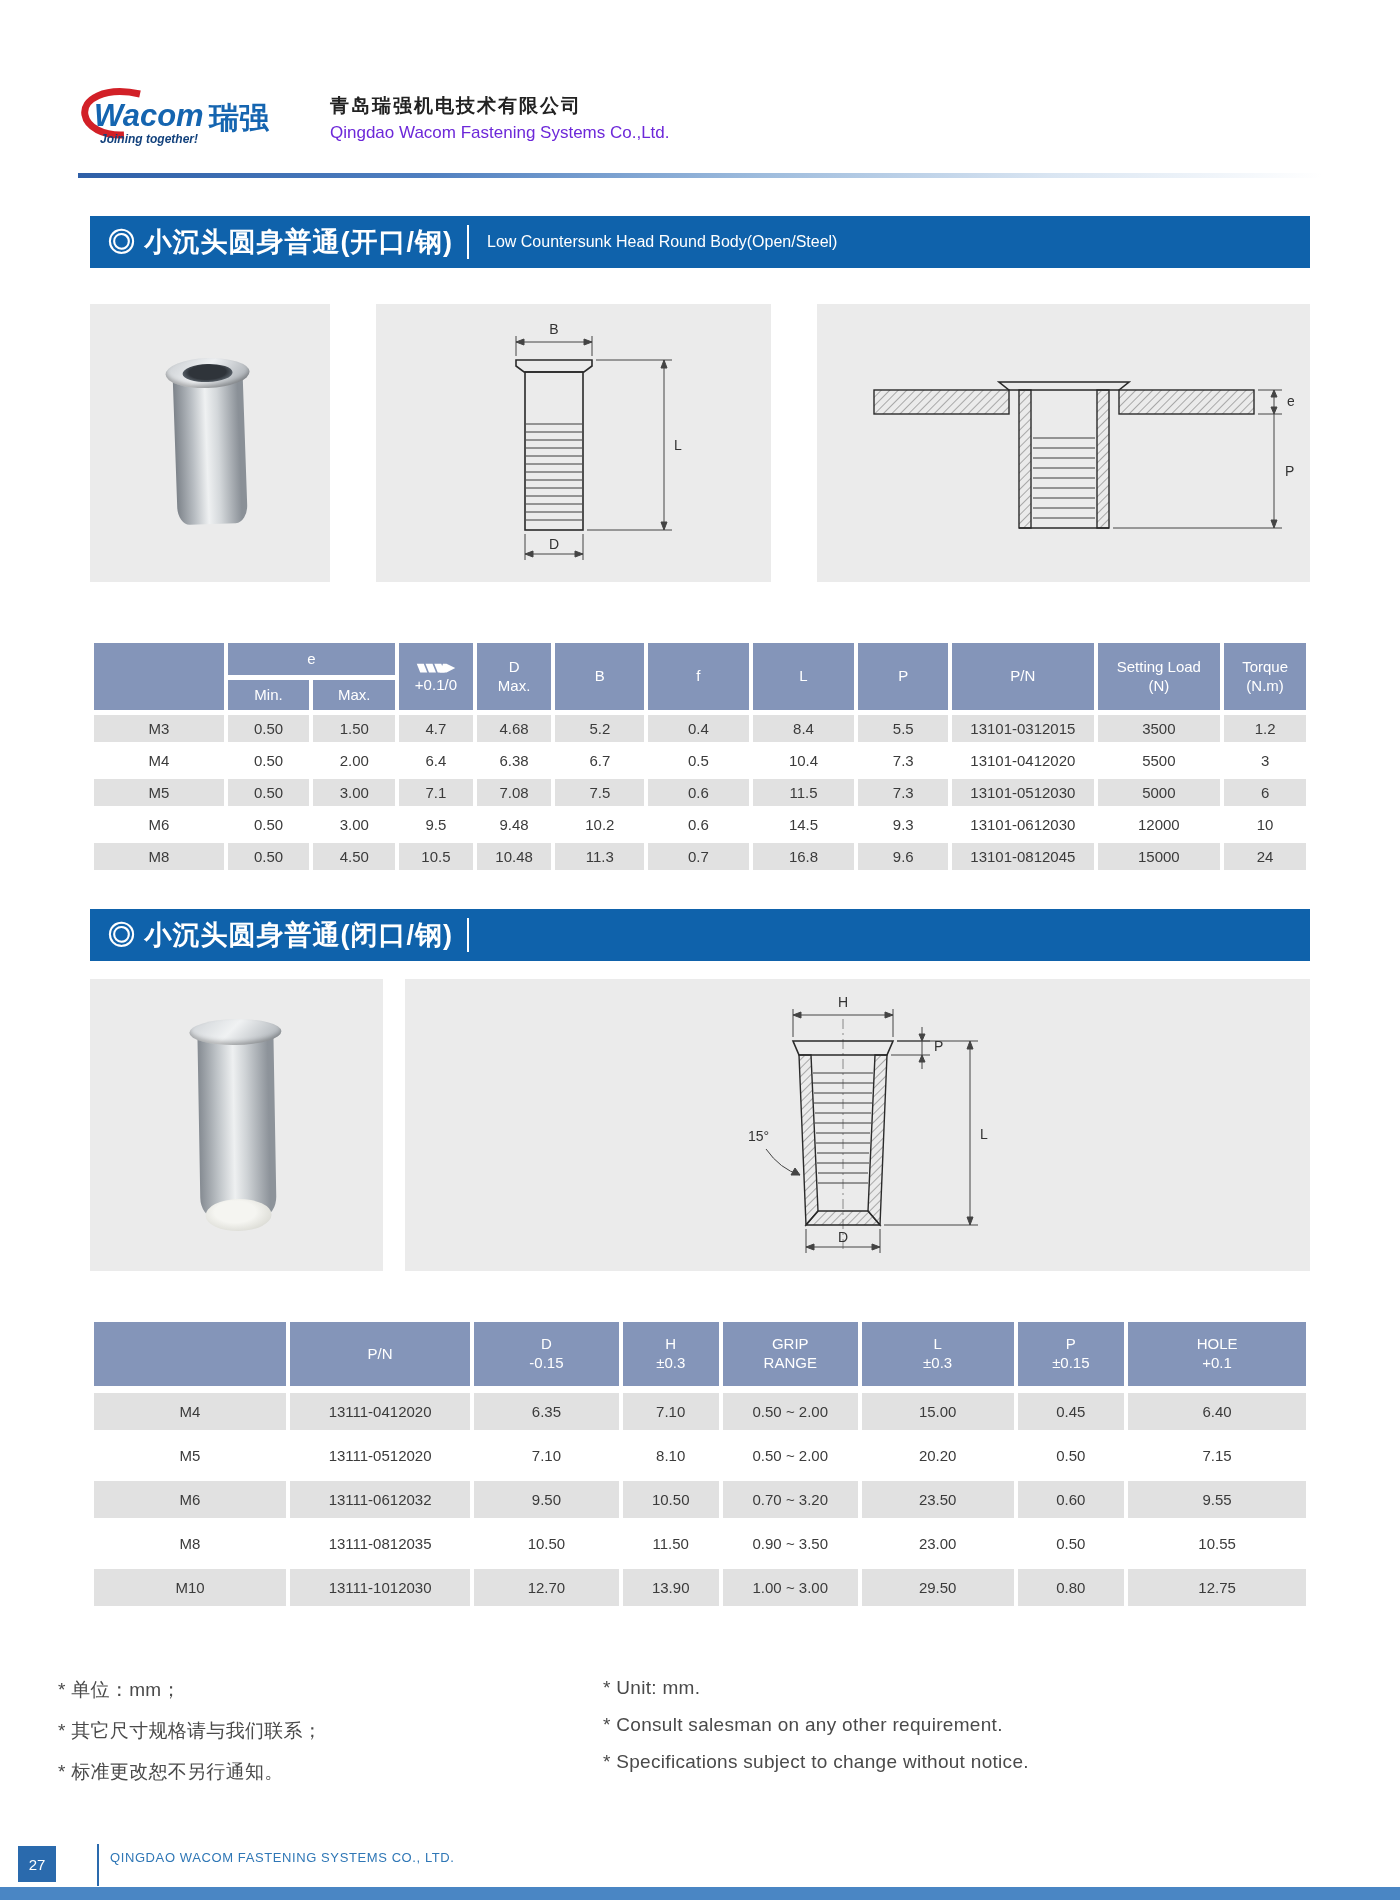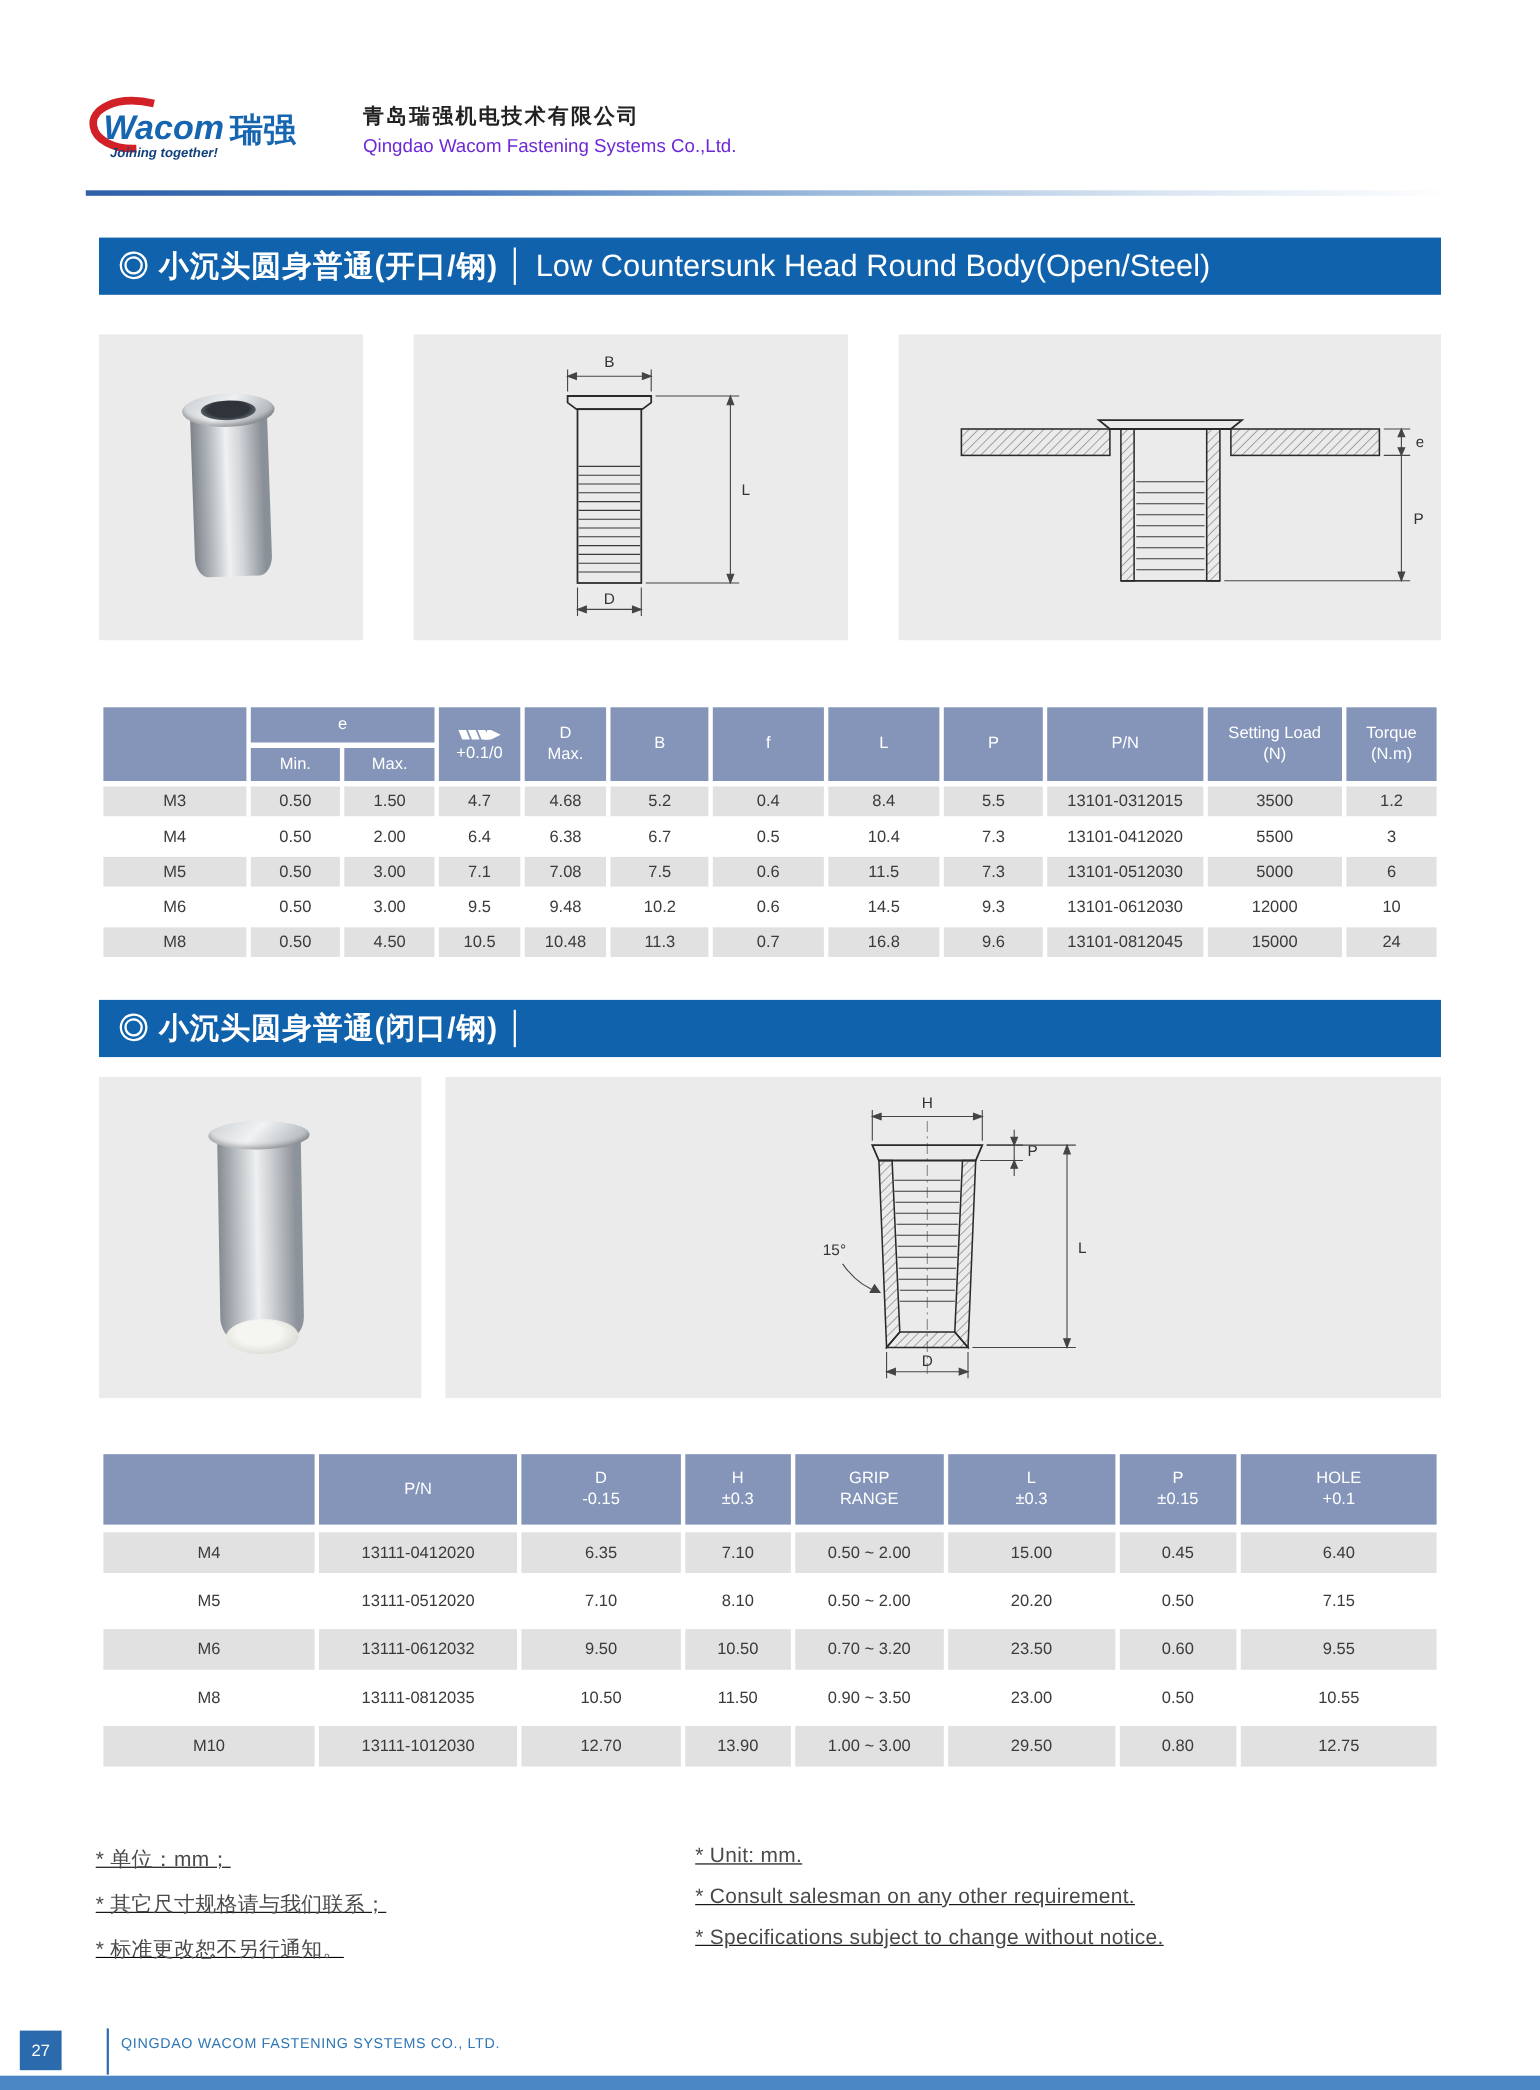--- a/index.html
+++ b/index.html
@@ -13,21 +13,21 @@
   .company-en { font-size:17px; color:#6d28d9; margin-top:4px; }
   .header-rule { margin:26px 78px 0 78px; height:5px;
     background:linear-gradient(90deg,#2e5fa7 0%,#4f7fc0 28%,#9ebcdd 55%,#d9e5f2 78%,#ffffff 100%); }
 
   
   .title-bar { margin:38px 90px 0 90px; height:52px; background:#0f62ab; color:#fff;
     display:flex; align-items:center; padding-left:18px; }
   .title-bar.second { margin-top:34px; }
   .title-cn { font-size:27px; font-weight:bold; letter-spacing:1px; }
   .title-sep { width:2px; height:34px; background:#fff; margin:0 18px 0 14px; }
-  .title-en { font-size:28px; }
+  .title-en { font-size:16px; }
 
   
   .images-row { margin:36px 90px 0 90px; display:flex; justify-content:space-between; }
   .img-box { background:#ebebeb; display:flex; align-items:center; justify-content:center; }
   .photo-box1 { width:240px; height:278px; }
   .draw-box1 { width:395px; height:278px; }
   .draw-box2 { width:493px; height:278px; }
   .photo-box2 { width:293px; height:292px; }
   .draw-box3 { width:905px; height:292px; }
   .images-row.second { margin-top:18px; }
@@ -65,21 +65,21 @@
   table.spec2 thead th { height:64px; }
   table.spec td { text-align:center; font-size:15px; color:#3b3b3b; }
   table.spec1 td { height:27px; }
   table.spec2 td { height:37px; }
   table.spec tbody tr:nth-child(odd) td { background:#e1e1e1; }
   table.spec tbody tr:nth-child(even) td { background:#ffffff; }
   .th-stack div { line-height:1.25; }
   .drill-ic { display:block; margin:2px auto 1px auto; }
 
   
-  .notes { margin:64px 90px 0 87px; display:flex;text-decoration:underline; }
+  .notes { margin:64px 90px 0 58px; display:flex; }
   .notes-col { width:545px; }
   .notes-col.en { width:auto; }
   .note-line { font-size:19px; color:#4a4a4a; margin-bottom:15px; letter-spacing:.3px; }
 
   
   .page-footer { position:absolute; left:0; right:0; bottom:0; height:56px; }
   .page-num { position:absolute; left:18px; top:2px; width:38px; height:36px; background:#2a6aad;
     color:#fff; font-size:15px; display:flex; align-items:center; justify-content:center; }
   .footer-vline { position:absolute; left:97px; top:0; width:2px; height:42px; background:#2a6aad; }
   .footer-company { position:absolute; left:110px; top:6px; color:#2f77b6; font-size:13px;

